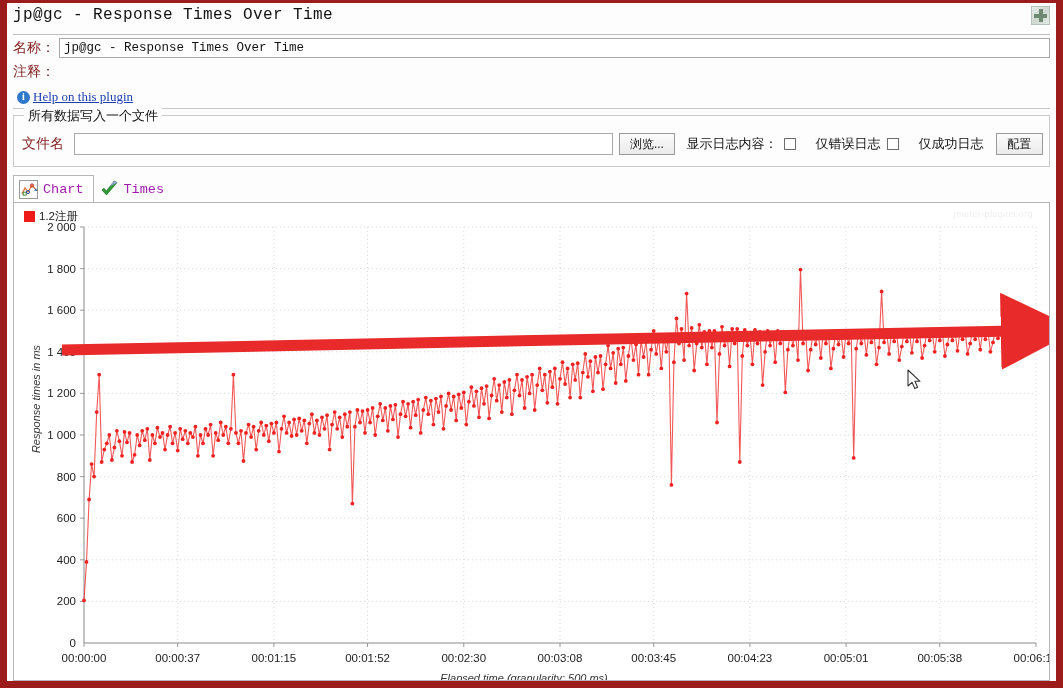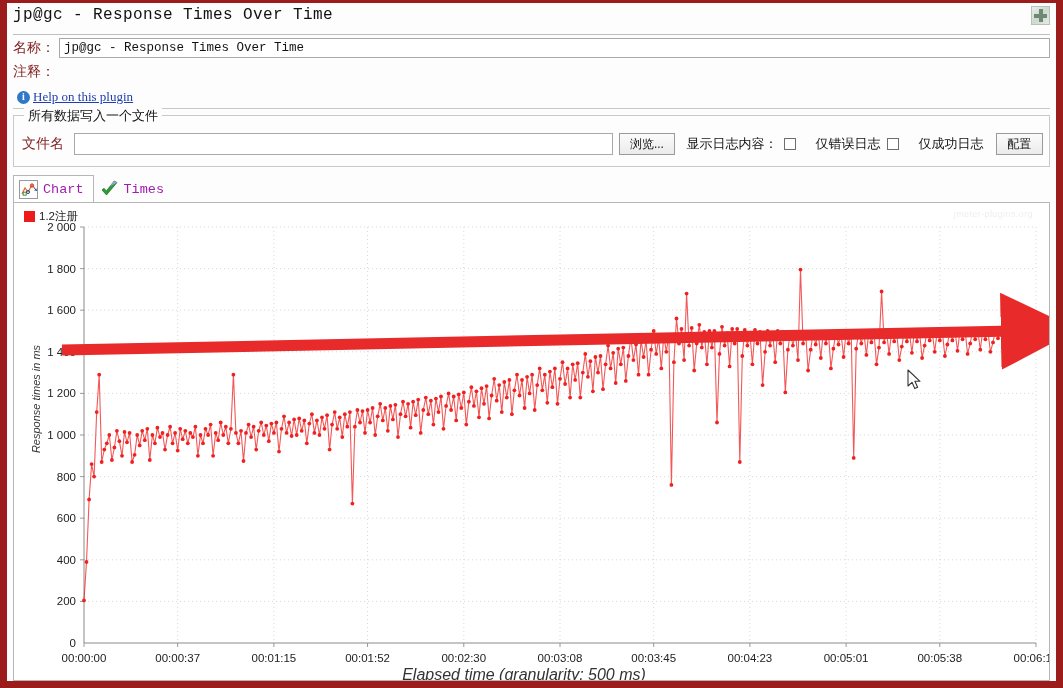--- a/index.html
+++ b/index.html
@@ -201,21 +201,21 @@
     left: -48px; top: 190px;
     width: 140px;
     transform: rotate(-90deg);
     transform-origin: center;
     font-size: 11px; font-style: italic; color: #333;
     text-align: center; white-space: nowrap;
   }
   .xlabel {
     position: absolute; left: 0; right: 15px; bottom: -4px;
     text-align: center;
-    font-size: 16px; font-style: italic; color: #333;
+    font-size: 11px; font-style: italic; color: #333;
     white-space: nowrap;
   }
   .svg-chart { position: absolute; left: 0; top: 0; }
 
   
   .annot-arrow { position: absolute; left: 0; top: 0; pointer-events: none; }
 
   
   .cursor { position: absolute; pointer-events: none; }
 </style>

